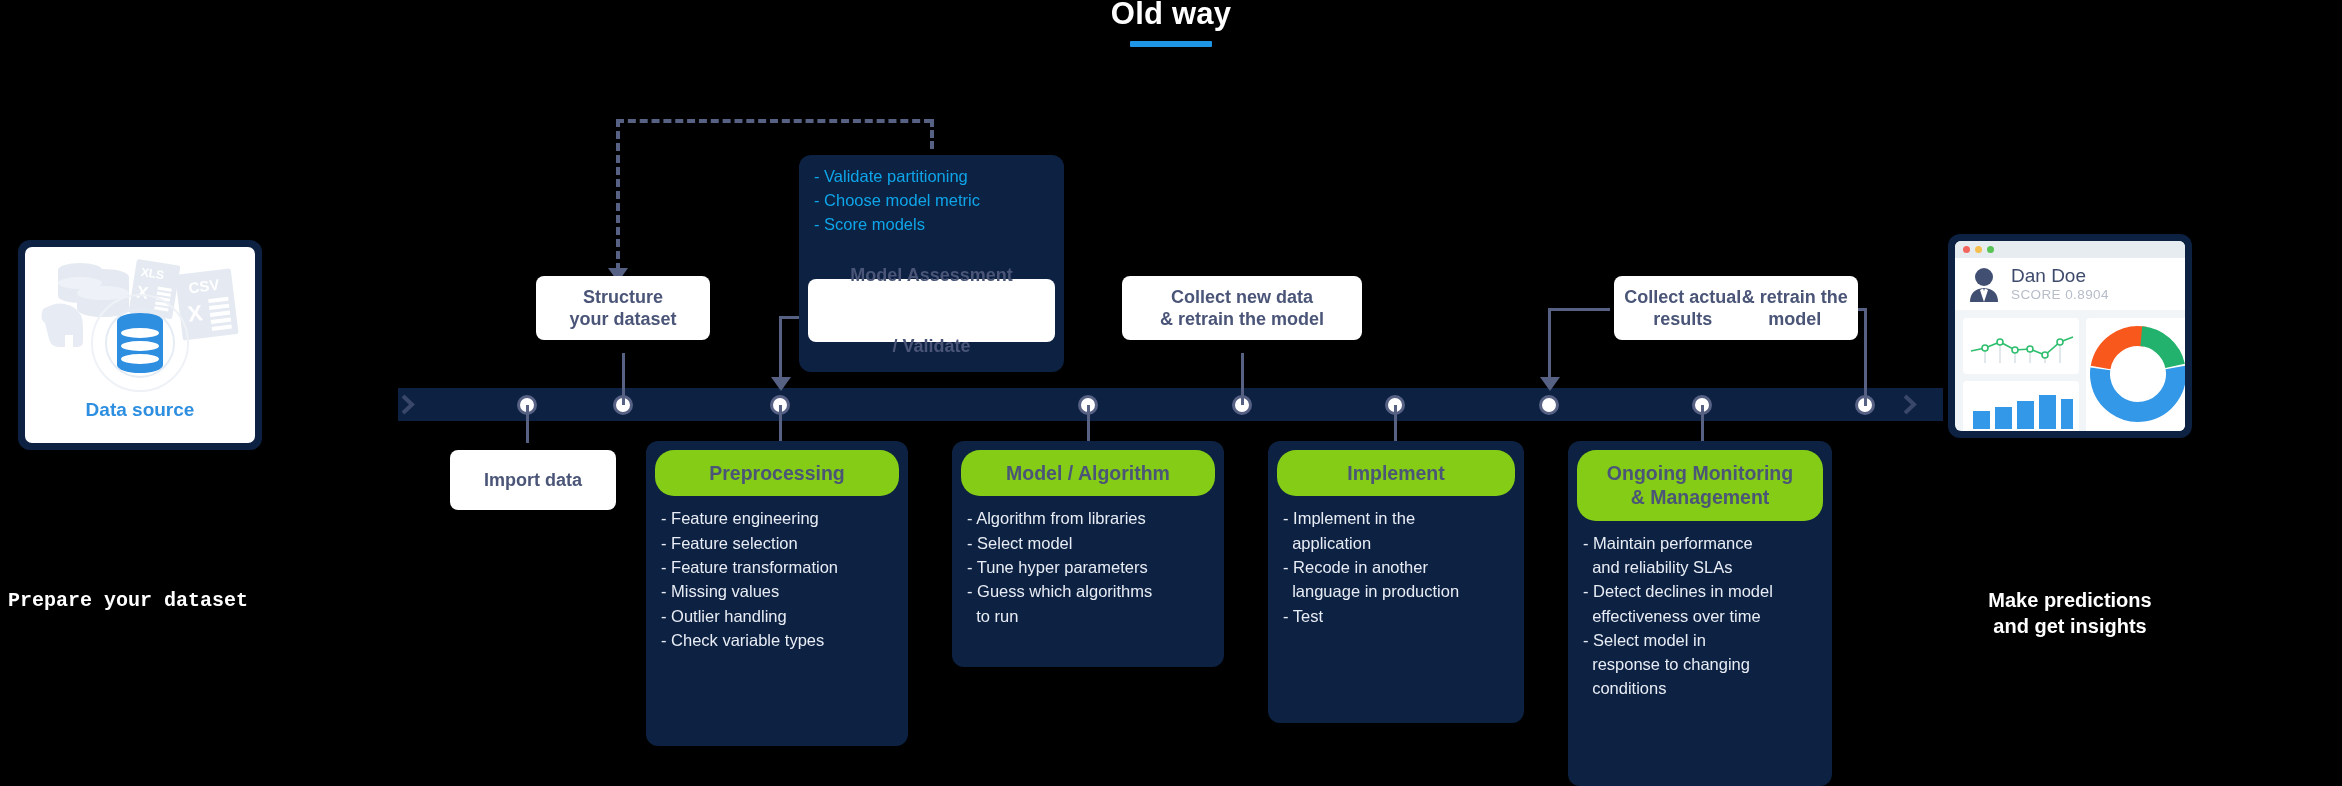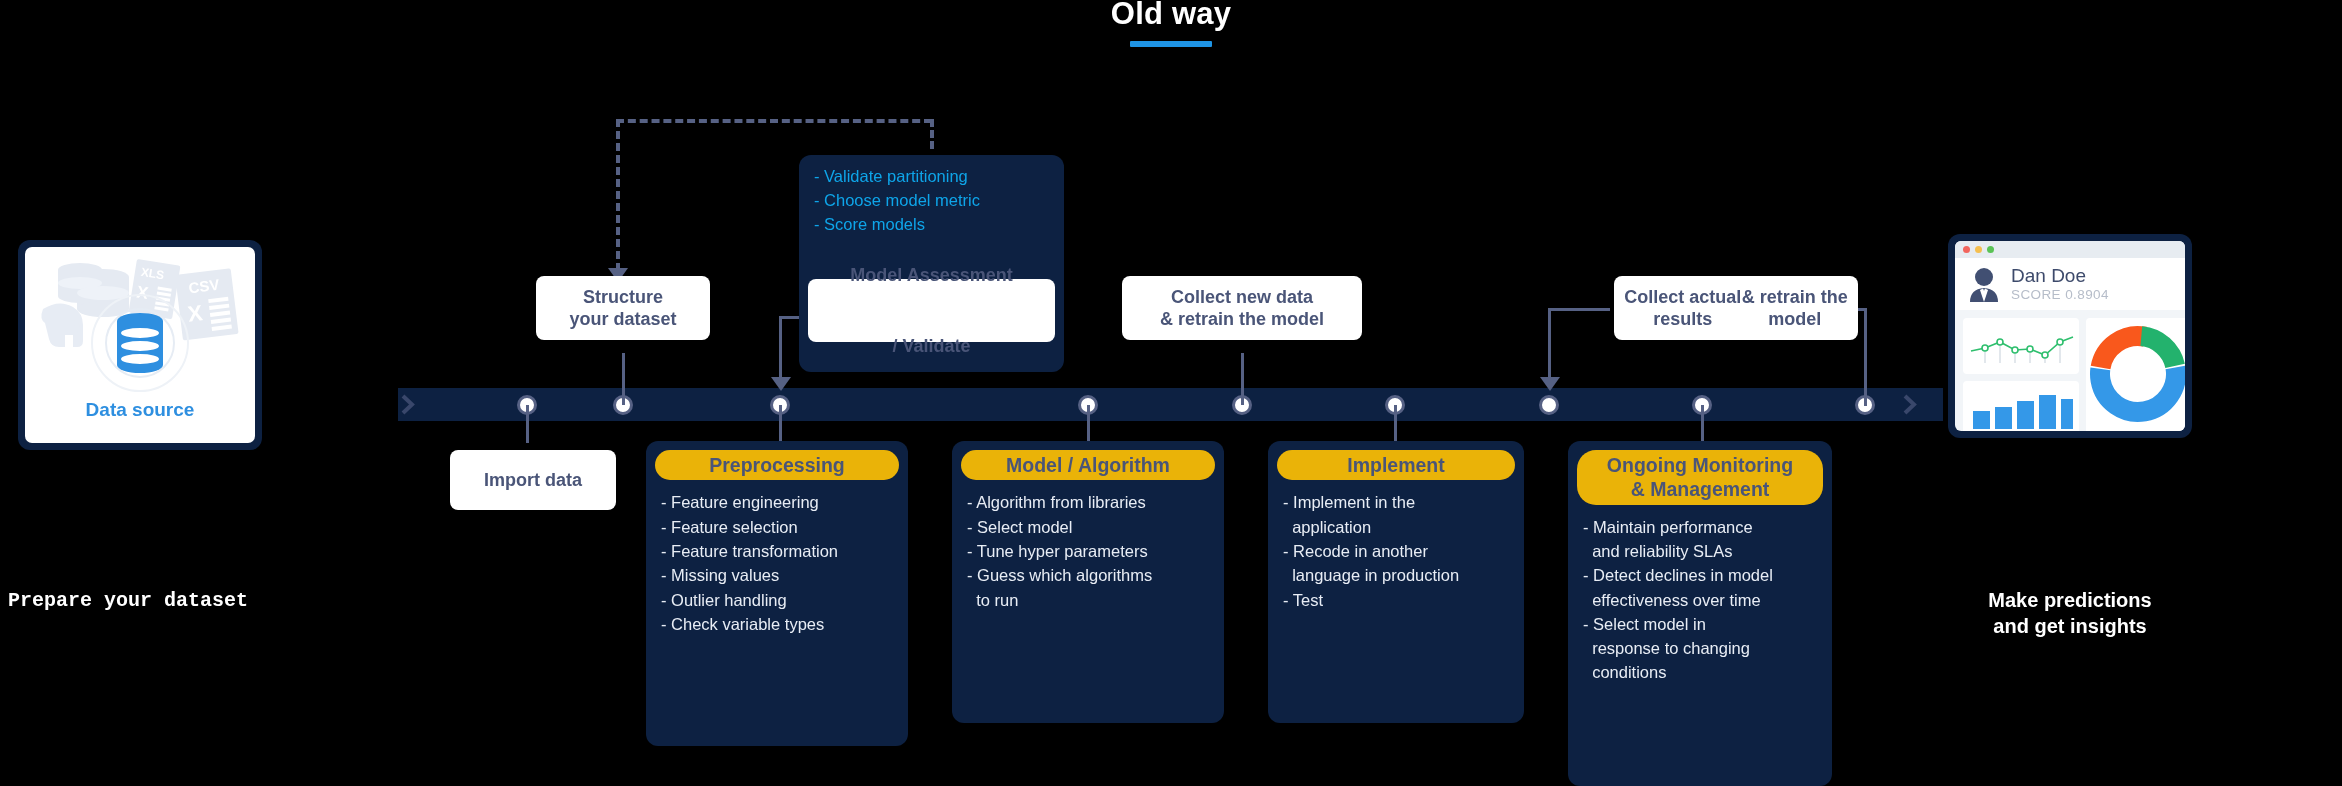--- a/index.html
+++ b/index.html
@@ -40,24 +40,24 @@
 
   
   .pill{position:absolute;background:#ffffff;border-radius:8px;
         display:flex;align-items:center;justify-content:center;text-align:center;
         color:#4a5578;font-size:18px;font-weight:bold;line-height:1.25;
         box-sizing:border-box;padding:6px 10px;}
 
   
   .card{position:absolute;background:#0d2142;border-radius:12px;box-sizing:border-box;
         padding:9px;}
-  .card .pill-in{background:#eab308;border-radius:19px;width:100%;
+  .card .pill-in{background:#84cc16;border-radius:19px;width:100%;
         display:flex;align-items:center;justify-content:center;text-align:center;
         color:#4a5578;font-size:19.5px;font-weight:bold;line-height:1.25;
-        box-sizing:border-box;padding:3px 8px;}
+        box-sizing:border-box;padding:11px 8px;}
   .card ul{list-style:none;margin:12px 0 0 0;padding:0 4px 0 6px;}
   .card li{color:#e8edf5;font-size:16.5px;line-height:1.29;
            margin-bottom:3px;text-indent:-10px;padding-left:10px;}
 
   
   .card-top{position:absolute;background:#0d2142;border-radius:12px;box-sizing:border-box;
             padding:9px;}
   .card-top ul{list-style:none;margin:2px 0 8px 0;padding:0 4px 0 6px;}
   .card-top li{color:#0ea5e9;font-size:16.5px;line-height:1.33;margin-bottom:2px;
                text-indent:-10px;padding-left:10px;}
@@ -256,21 +256,21 @@
     <ul>
       <li>- Feature engineering</li>
       <li>- Feature selection</li>
       <li>- Feature transformation</li>
       <li>- Missing values</li>
       <li>- Outlier handling</li>
       <li>- Check variable types</li>
     </ul>
   </div>
 
-  <div class="card" style="left:952px;top:441px;width:272px;height:282px;">
+  <div class="card" style="left:952px;top:441px;width:272px;height:226px;">
     <div class="pill-in">
       <span>Model / Algorithm</span>
     </div>
     <ul>
       <li>- Algorithm from libraries</li>
       <li>- Select model</li>
       <li>- Tune hyper parameters</li>
       <li>- Guess which algorithms</li>
       <li>&nbsp;&nbsp;to run</li>
     </ul>

